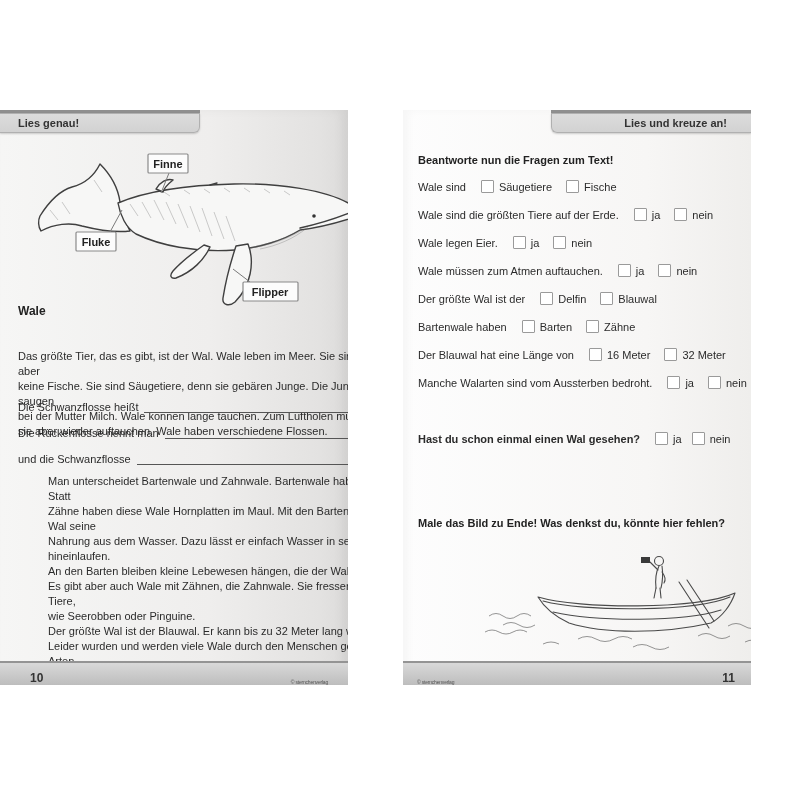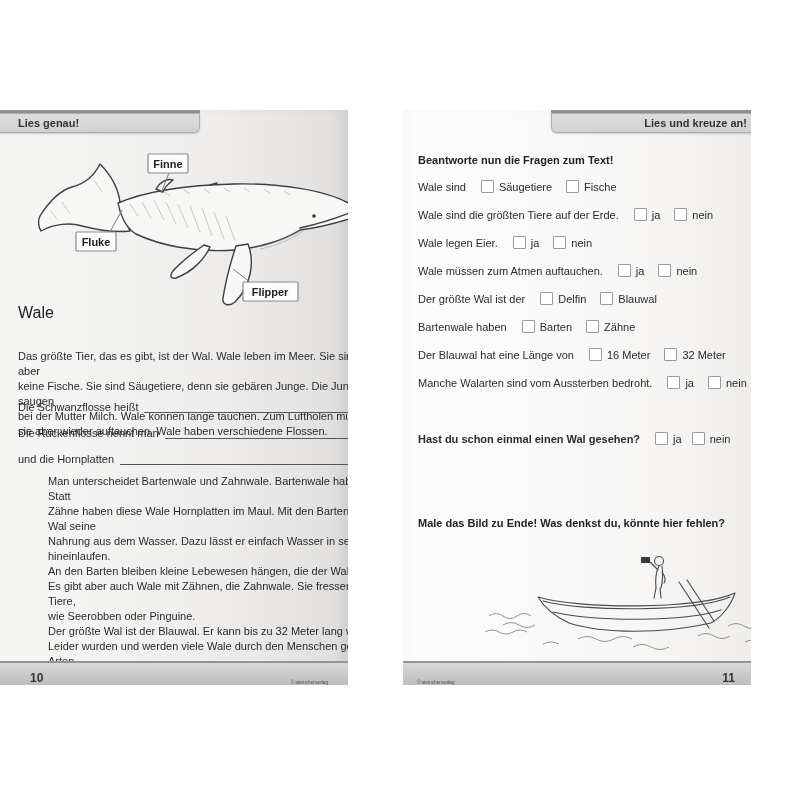--- a/index.html
+++ b/index.html
@@ -8,38 +8,38 @@
   .page { position:absolute; top:0; height:575px; width:348px; overflow:hidden; }
   #left-page  { left:0; background:linear-gradient(to right,#f6f6f5 0%,#efeeed 60%,#e3e2e1 92%,#dcdbda 100%); box-shadow:inset -6px 0 10px rgba(0,0,0,0.05); }
   #right-page { left:403px; background:linear-gradient(to right,#fdfdfd 0%,#f7f6f5 70%,#efeeec 100%); box-shadow:inset 5px 0 8px rgba(0,0,0,0.03); }
 
   .page-header { position:absolute; top:0; width:200px; height:23px; }
   .page-header .dark-strip { position:absolute; top:0; left:0; right:0; height:3px; background:#8f8f8f; }
   .page-header .bar { position:absolute; top:3px; left:0; right:0; bottom:0; background:linear-gradient(#dcdcdc,#d2d2d2); border:1px solid #b0b0b0; box-shadow:0 1px 2px rgba(0,0,0,0.18); display:flex; align-items:center; font-size:11px; font-weight:bold; color:#333; }
   #left-page  .page-header { left:0; }
   #left-page  .page-header .bar { border-left:none; border-bottom-right-radius:6px; padding-left:18px; }
   #right-page .page-header { right:0; }
-  #right-page .page-header .bar { border-right:none; border-bottom-left-radius:6px; justify-content:flex-end; padding-right:4px; }
+  #right-page .page-header .bar { border-right:none; border-bottom-left-radius:6px; justify-content:flex-end; padding-right:24px; }
 
   .footer-bar { position:absolute; left:0; right:0; bottom:0; height:24px; background:linear-gradient(#d9d9d9,#bdbdbd); border-top:2px solid #949494; display:flex; align-items:flex-end; }
   .page-number { font-size:12px; font-weight:bold; color:#333; }
   .credit { font-size:5px; color:#555; letter-spacing:-0.2px; }
   #left-page  .footer-bar { padding:0 20px 0 30px; justify-content:space-between; }
   #right-page .footer-bar { padding:0 16px 0 14px; justify-content:space-between; }
 
   
   #whale-figure { position:absolute; left:14px; top:30px; width:370px; height:180px; }
   .sketch { stroke:#3f3f3f; fill:none; stroke-width:1.4; stroke-linecap:round; stroke-linejoin:round; }
   .sketch-fill { fill:#f7f7f6; }
   .hatch { stroke:#6a6a6a; stroke-width:0.6; opacity:0.55; }
   .lbl-box { fill:#fcfcfc; stroke:#8a8a8a; stroke-width:1.2; }
   .lbl-text { font-family:"Liberation Sans",sans-serif; font-size:11px; font-weight:bold; fill:#222; }
   .connector { stroke:#7a7a7a; stroke-width:1; }
 
-  #wale-heading { position:absolute; left:18px; top:194px; font-size:16px; font-weight:normal; color:#222; }
+  #wale-heading { position:absolute; left:18px; top:194px; font-size:12px; font-weight:bold; color:#222; }
   .para { position:absolute; left:18px; width:364px; font-size:11px; line-height:15px; white-space:pre-line; color:#2b2b2b; }
   #intro-para { top:239px; }
   #body-para  { top:364px;margin-left:30px; }
 
   .fill-row { position:absolute; left:18px; width:342px; display:flex; align-items:flex-end; font-size:11px; }
   .fill-row .blank-line { flex:1; border-bottom:1px solid #555; height:13px; margin-left:6px; }
   .fill-row .suffix { margin-left:1px; }
 
   
   #questions-title { position:absolute; left:15px; top:44px; font-size:11px; font-weight:bold; color:#222; }
@@ -137,21 +137,21 @@
       <span>Die Schwanzflosse heißt</span>
       <span class="blank-line"></span>
       <span class="suffix">.</span>
     </div>
     <div class="fill-row" style="top:316px">
       <span>Die Rückenflosse nennt man</span>
       <span class="blank-line"></span>
       <span class="suffix"></span>
     </div>
     <div class="fill-row" style="top:342px">
-      <span>und die Hornplatten</span>
+      <span>und die Schwanzflosse</span>
       <span class="blank-line"></span>
       <span class="suffix">.</span>
     </div>
 
     <div class="para" id="body-para">Man unterscheidet Bartenwale und Zahnwale. Bartenwale haben Barten. Statt
 Zähne haben diese Wale Hornplatten im Maul. Mit den Barten siebt der Wal seine
 Nahrung aus dem Wasser. Dazu lässt er einfach Wasser in sein Maul hineinlaufen.
 An den Barten bleiben kleine Lebewesen hängen, die der Wal dann frisst.
 Es gibt aber auch Wale mit Zähnen, die Zahnwale. Sie fressen auch große Tiere,
 wie Seerobben oder Pinguine.

